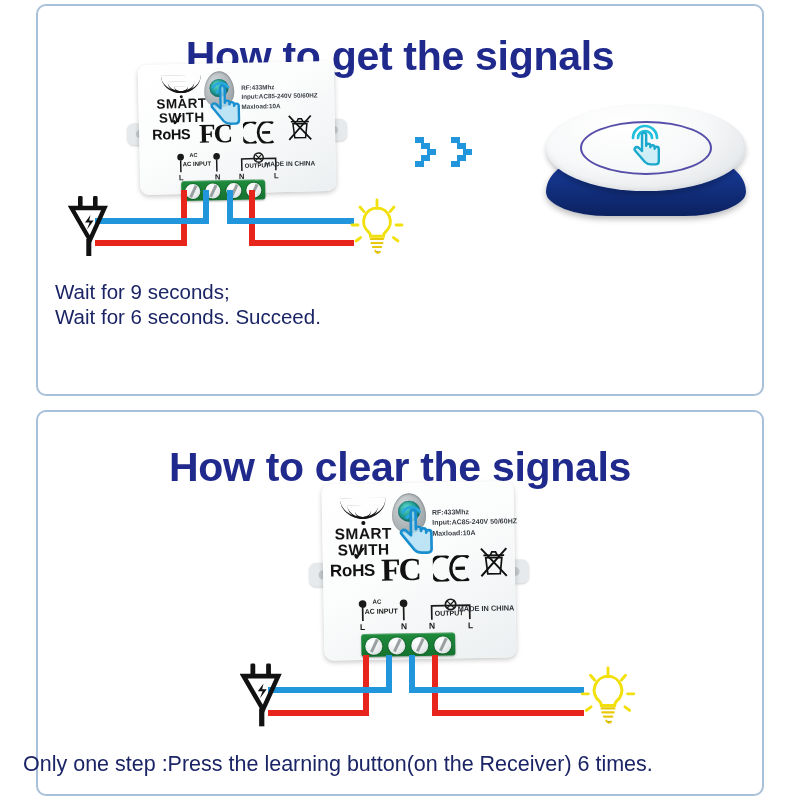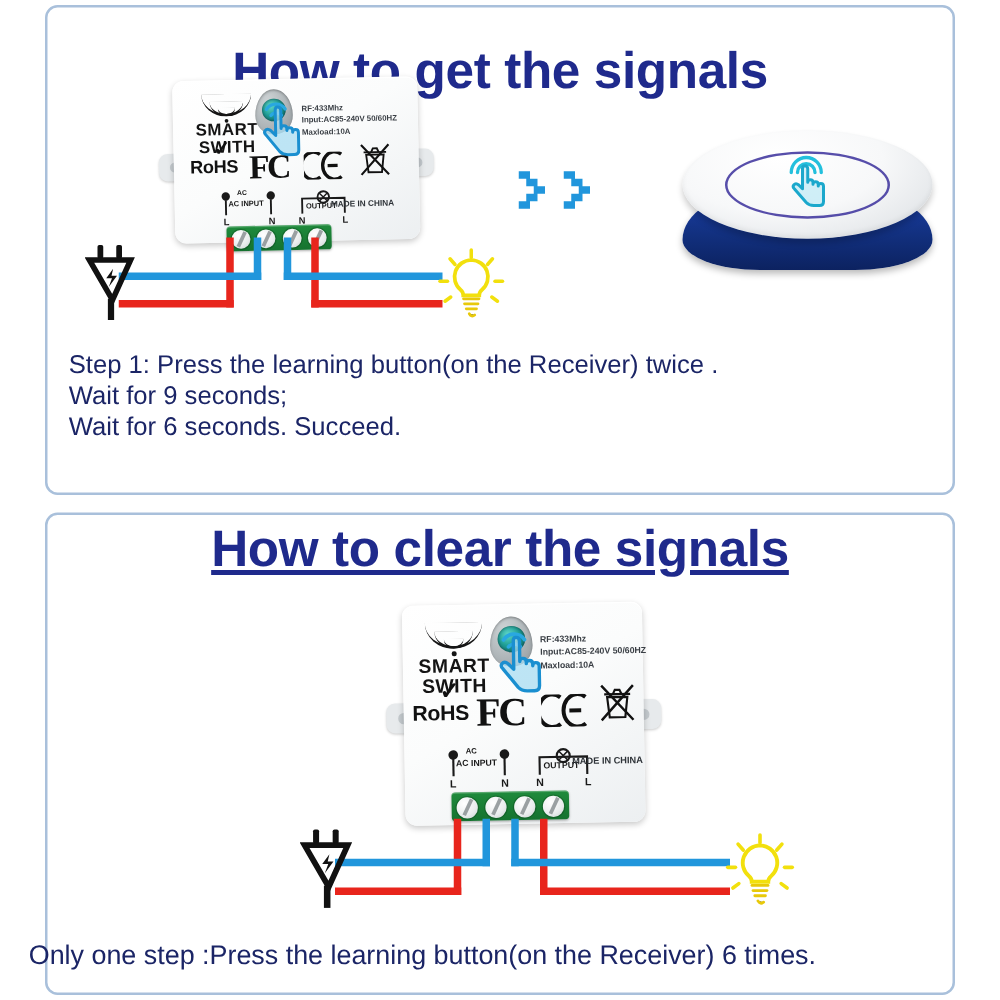--- a/index.html
+++ b/index.html
@@ -25,21 +25,21 @@
     position:absolute;
     width:100%;
     text-align:center;
     color:#1f2a8c;
     font-weight:bold;
     font-size:41px;
     letter-spacing:-0.3px;
     white-space:nowrap;
   }
   #title-top{ top:6px;margin-top:21px; }
-  #title-bottom{ top:4px;text-decoration:underline; }
+  #title-bottom{ top:32px; }
 
   
   .steps{
     position:absolute;
     color:#1b2566;
     font-size:20.5px;
     line-height:25px;
     white-space:nowrap;
   }
   #steps-top{ left:55px; top:279px; }
@@ -379,21 +379,20 @@
       <g fill="none" stroke="#23c0dd" stroke-width="2.7" stroke-linecap="round">
         <path d="M10 16 a12 12 0 0 1 24 0"></path>
         <path d="M15 16 a7 7 0 0 1 14 0"></path>
       </g>
       <path d="M19 13 L19 29 L16 26 q-2.4-2-4 0 q-1.2 1.5 .6 3.2 L22 40 q2.2 2.4 6 2.4 h4.6 q3.2 0 3.2-3.2 V27 q0-2.2-2.2-2.2 q-2 0-2 2 v-1.3 q0-2.2-2.2-2.2 q-2 0-2 2 v-1.3 q0-2.2-2.2-2.2 q-2 0-2 2 V13 q0-2.4-2.3-2.4 Q19 10.6 19 13 z" fill="#bde9f5" fill-opacity=".7" stroke="#1ba8cc" stroke-width="2.4" stroke-linejoin="round"></path>
     </svg>
   </div>
 </div>
 
 <div class="steps" id="steps-top">
-  <div>Step 1: Press the learning button(on the Receiver) twice .</div>
   <div>Wait for 9 seconds;</div>
   <div>Wait for 6 seconds. Succeed.</div>
 </div>
 
 <div class="panel" id="panel-bottom">
   <div class="panel-title" id="title-bottom">How to clear the signals</div>
 </div>
 
 <div class="receiver" id="rx2" style="left:323px; top:483px; width:192px; height:176px; transform:rotate(-1deg);">
   <div class="rx-tab" style="left:-14px; top:78px; width:28px; height:24px;"></div>

